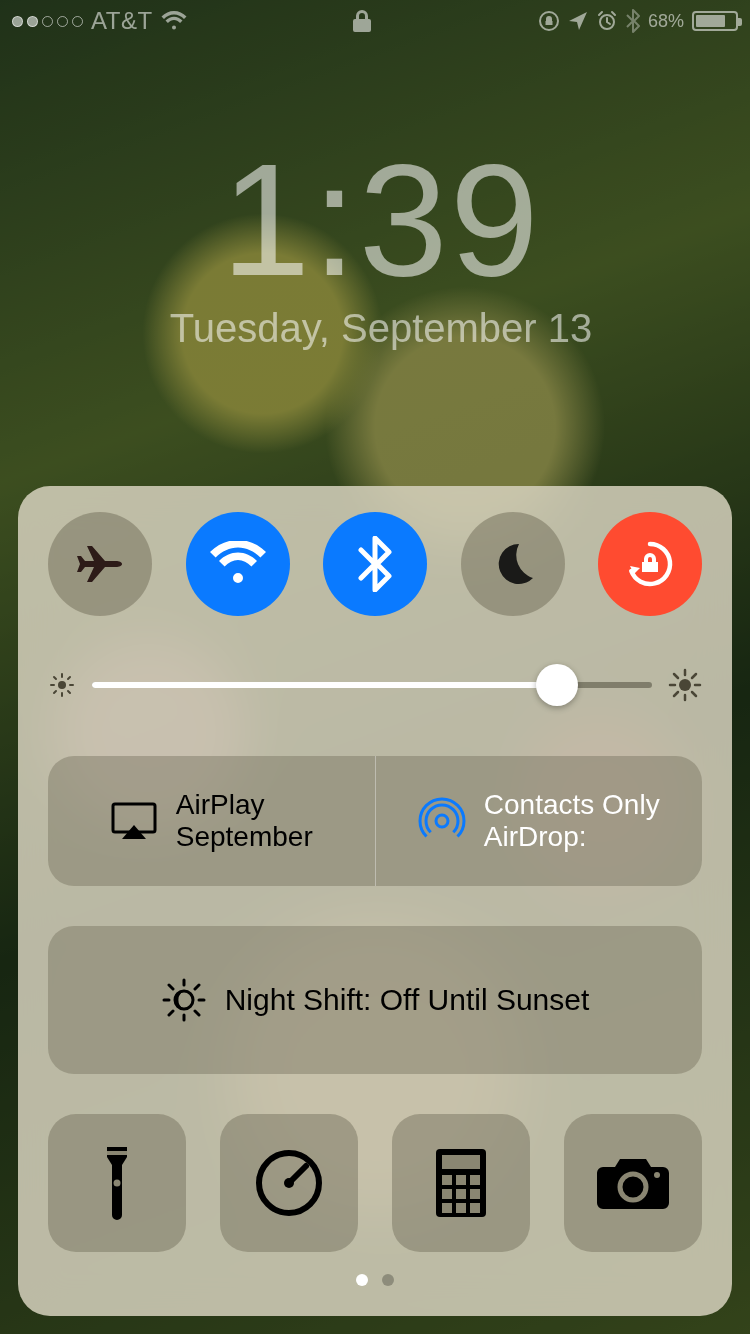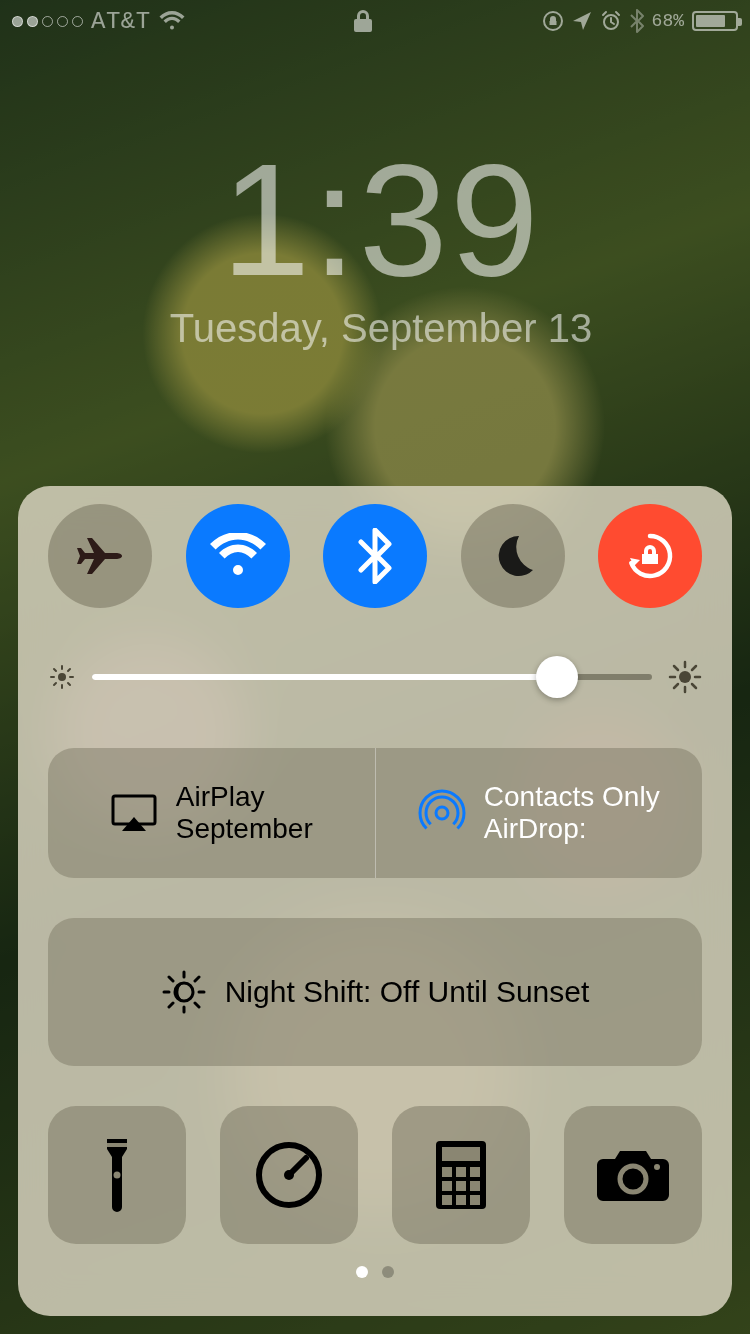--- a/index.html
+++ b/index.html
@@ -14,21 +14,21 @@
       radial-gradient(circle at 62% 32%, rgba(230,230,120,.9) 0 90px, transparent 140px),
       radial-gradient(circle at 20% 55%, rgba(240,180,180,.85) 0 70px, transparent 120px),
       radial-gradient(circle at 80% 60%, rgba(180,80,60,.8) 0 60px, transparent 110px),
       radial-gradient(circle at 50% 80%, rgba(240,200,120,.75) 0 110px, transparent 180px),
       linear-gradient(160deg, #3a5a2e 0%, #6e8e3a 30%, #2a4520 60%, #5d7a30 100%);
   }
   .dim-overlay { position: absolute; inset: 0; background: rgba(0,0,0,0.45); }
 
   
   .status-bar { position: absolute; top: 0; left: 0; right: 0; height: 42px; display: flex; align-items: center; color: rgba(255,255,255,0.55); padding: 0 12px; font-size: 24px; }
-  .status-left, .status-right { display: flex; align-items: center; gap: 8px; font-family: Liberation Mono, monospace; }
+  .status-left, .status-right { display: flex; align-items: center; gap: 8px; }
   .status-center { flex: 1; display: flex; justify-content: center; }
   .dots { display: flex; gap: 4px; align-items: center; }
   .dot { width: 11px; height: 11px; border-radius: 50%; border: 1.5px solid rgba(255,255,255,0.55); }
   .dot.filled { background: rgba(255,255,255,0.55); }
   .carrier { font-size: 24px; letter-spacing: .5px; }
   .battery { display: flex; align-items: center; gap: 4px; }
   .battery-body { width: 46px; height: 20px; border: 2px solid rgba(255,255,255,0.55); border-radius: 4px; position: relative; }
   .battery-body::after { content:""; position:absolute; right:-6px; top:5px; width:4px; height:8px; background:rgba(255,255,255,0.55); border-radius:0 2px 2px 0;}
   .battery-fill { position:absolute; left:2px; top:2px; bottom:2px; width:68%; background:rgba(255,255,255,0.55); border-radius:1px;}
   .pct { font-size: 18px; }
@@ -38,21 +38,21 @@
   .lock-time { font-size: 160px; font-weight: 200; letter-spacing: 2px; line-height: 1; }
   .lock-date { font-size: 40px; font-weight: 300; margin-top: 6px; }
 
   
   .control-center {
     position: absolute; left: 18px; right: 18px; bottom: 18px;
     height: 830px;
     border-radius: 32px;
     background: rgba(215,210,190,0.85);
     backdrop-filter: blur(20px);
-    padding: 14px 30px 20px 30px;
+    padding: 22px 30px 20px 30px;
     display: flex; flex-direction: column;
   }
 
   .toggle-row { display: flex; justify-content: space-between; margin-top: 4px; }
   .toggle {
     width: 104px; height: 104px; border-radius: 50%;
     display: flex; align-items: center; justify-content: center;
     background: rgba(120,115,95,0.55);
   }
   .toggle.active-blue { background: #0a7aff; }

